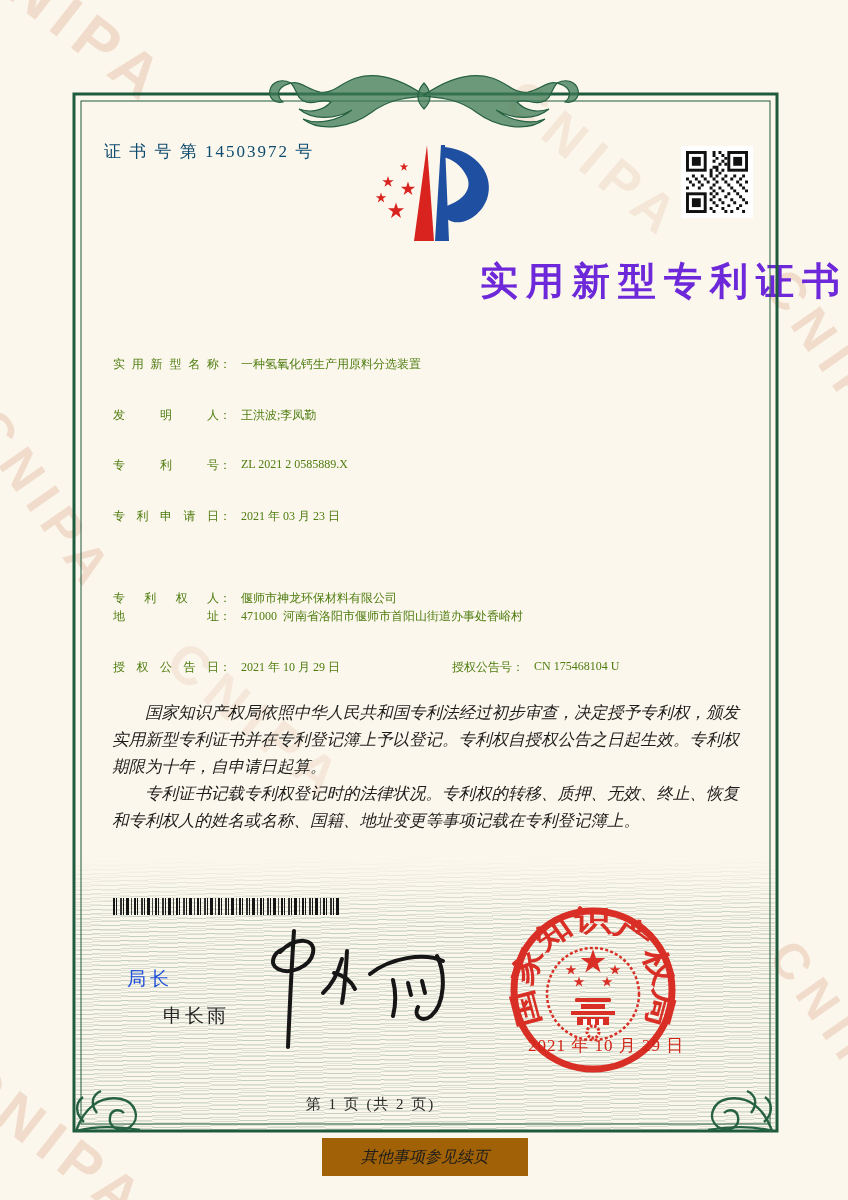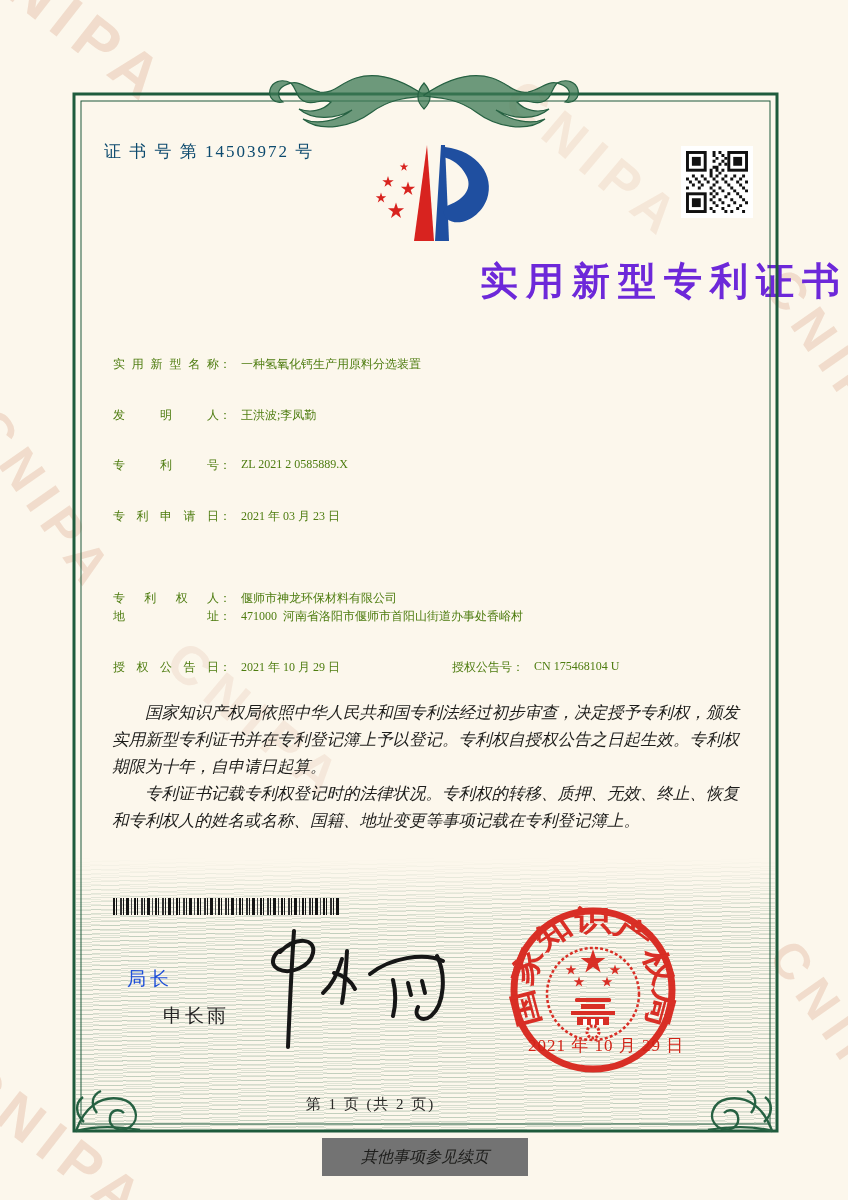--- a/index.html
+++ b/index.html
@@ -55,21 +55,21 @@
   .director-title{position:absolute;left:127px;top:966px;font-size:19px;letter-spacing:4px;z-index:4;color:#1d4ed8;}
   .director-name{position:absolute;left:127px;top:1003px;font-size:19px;letter-spacing:3px;z-index:4;color:#222;margin-left:36px;}
   .signature{position:absolute;left:238px;top:928px;z-index:4;}
   
   .seal{position:absolute;left:505px;top:902px;z-index:4;opacity:0.95;}
   .seal-date{position:absolute;left:528px;top:1034px;z-index:6;color:#d22317;font-size:17px;
              letter-spacing:1px;white-space:nowrap;}
   
   .page-info{position:absolute;left:0;top:1095px;width:741px;text-align:center;font-size:15px;
              letter-spacing:2px;z-index:3;color:#2a2a28;}
-  .cont-note{position:absolute;left:322px;top:1138px;width:206px;height:38px;background:#737373;
+  .cont-note{position:absolute;left:322px;top:1138px;width:206px;height:38px;background:#a16207;
              z-index:3;text-align:center;line-height:38px;font-size:16px;font-style:italic;color:#1d1d1b;}
 </style>
 </head>
 <body>
 
 <div class="page">
 
   <svg width="0" height="0" style="position:absolute">
     <defs>
       <path id="star" d="M0,-1L0.2245,-0.309L0.9511,-0.309L0.3633,0.118L0.5878,0.809L0,0.382L-0.5878,0.809L-0.3633,0.118L-0.9511,-0.309L-0.2245,-0.309Z"></path>

